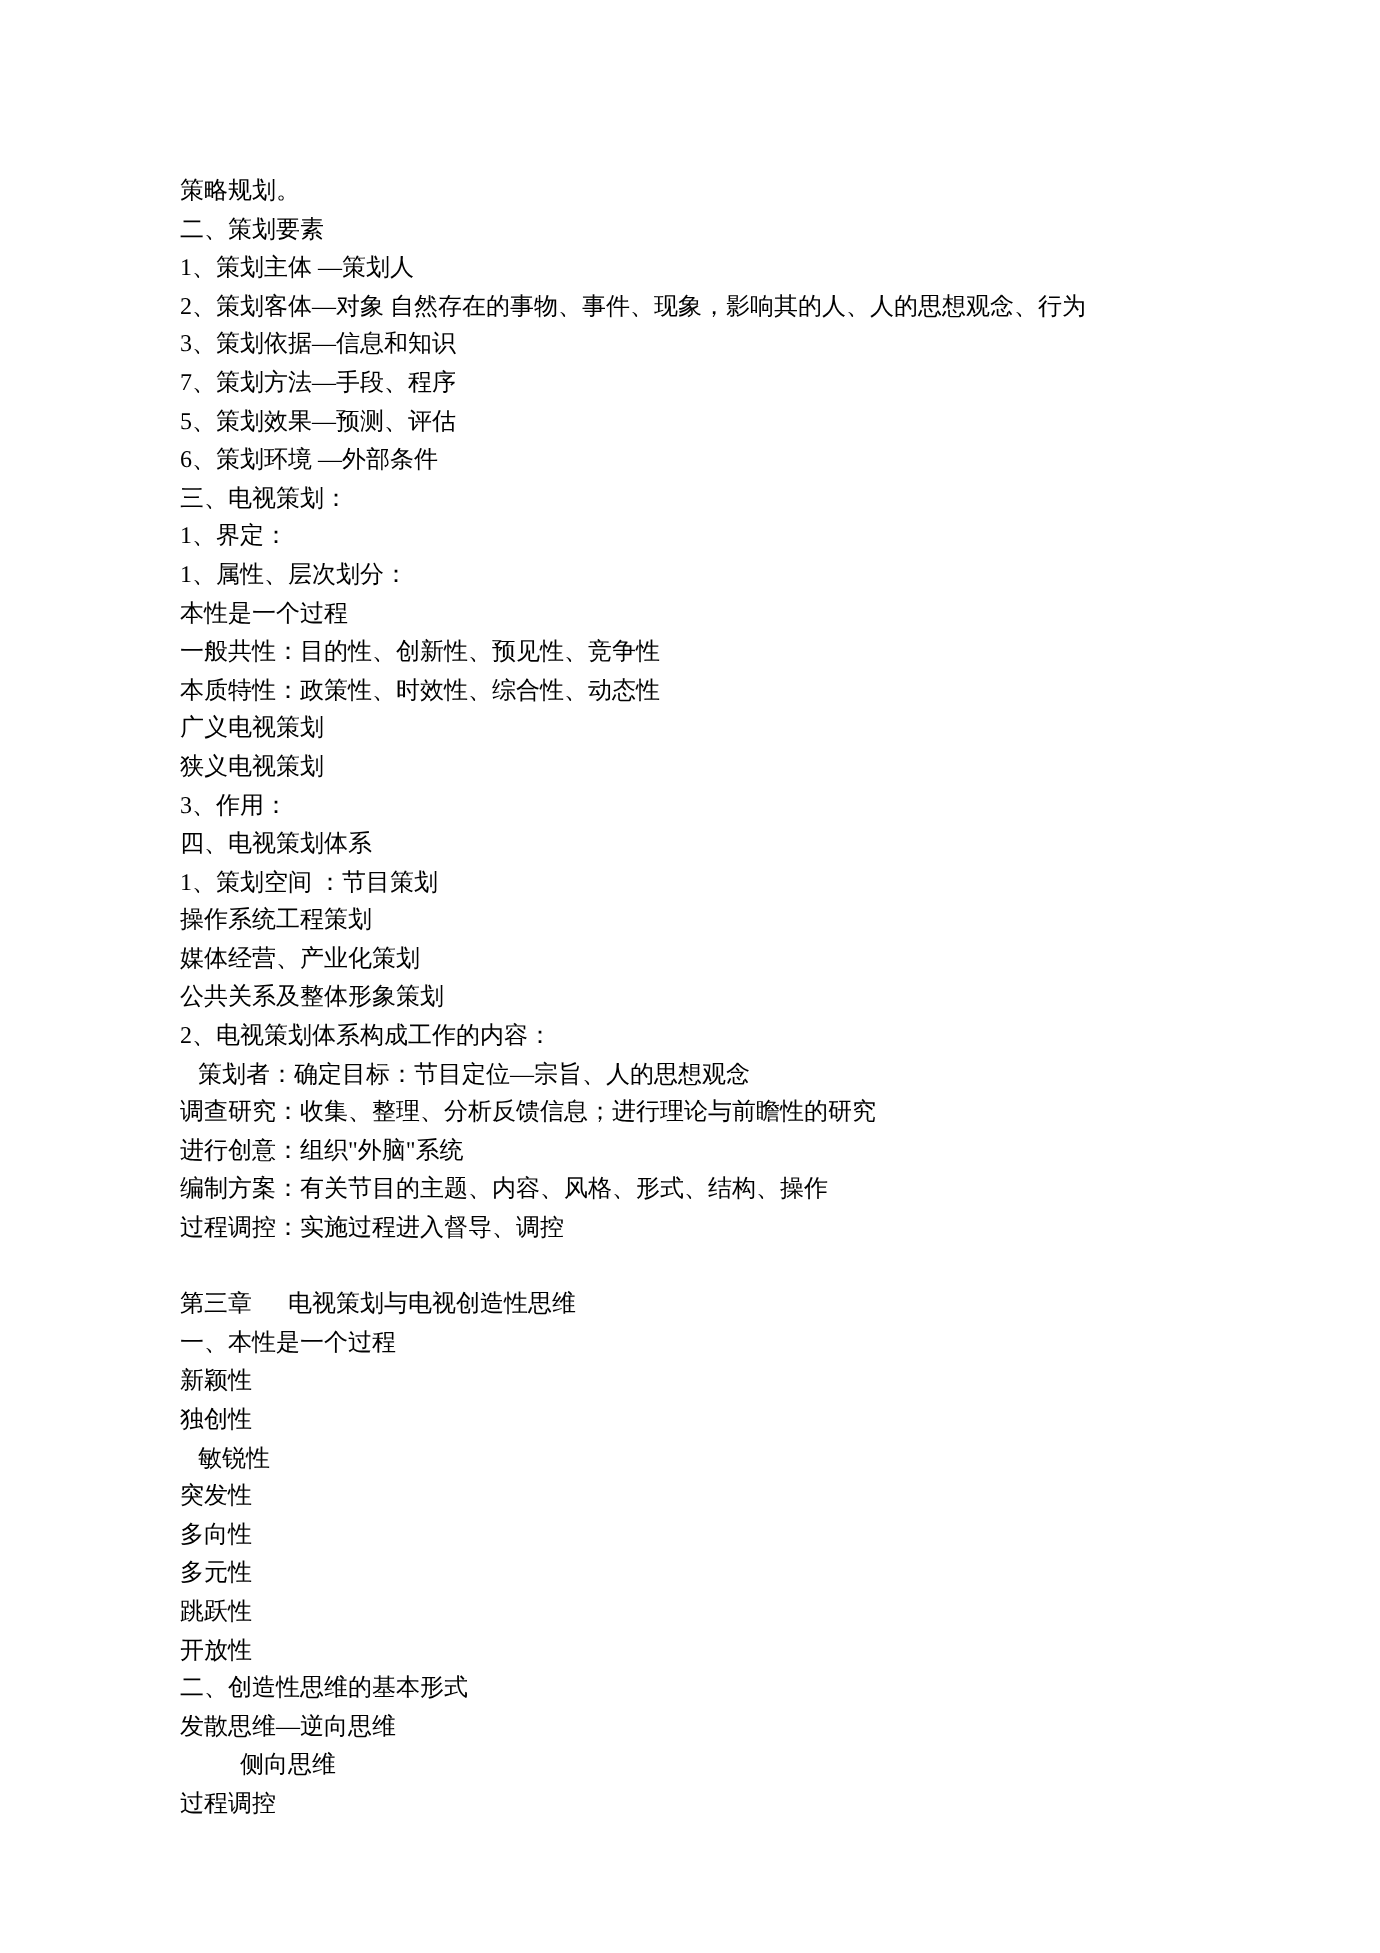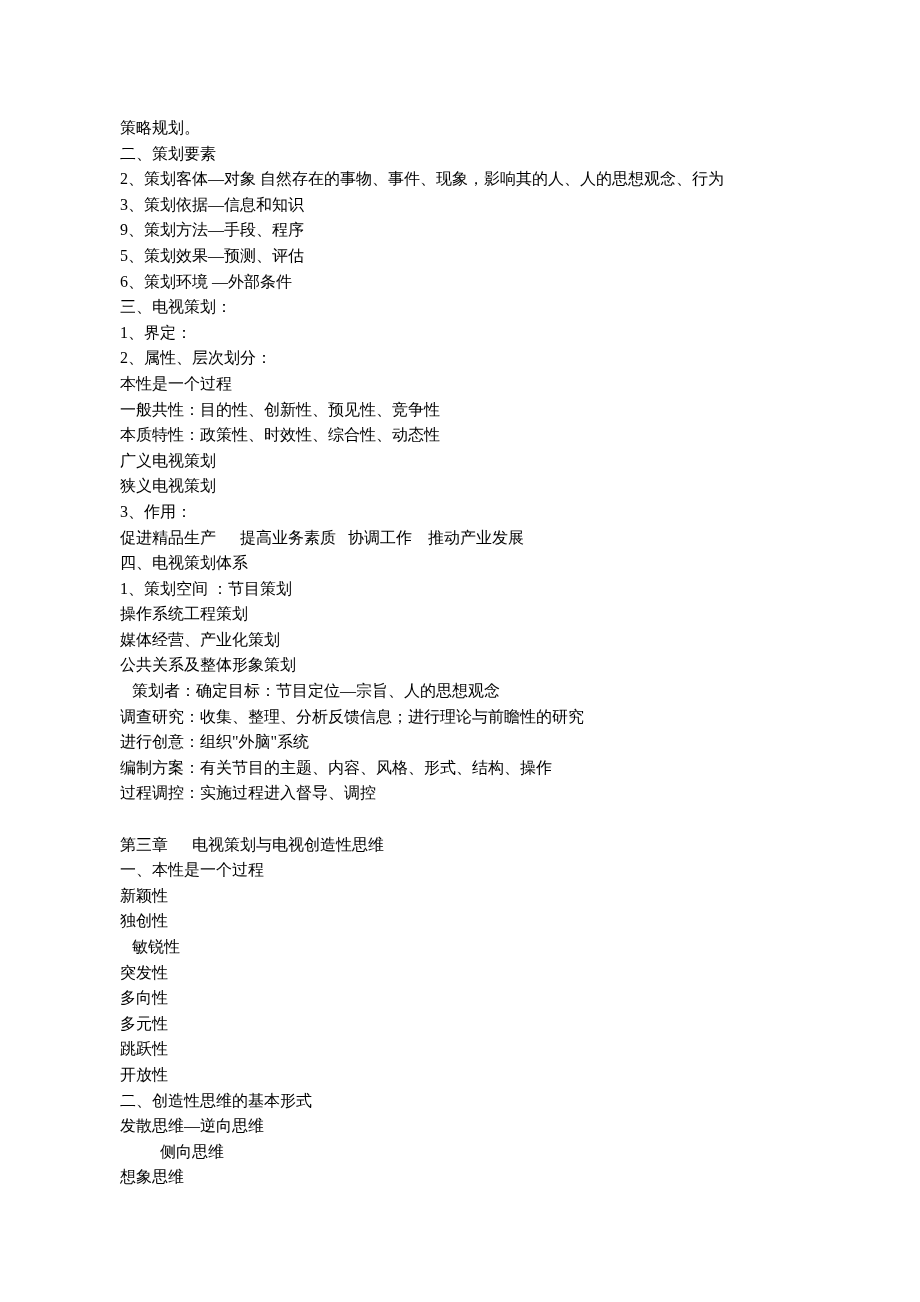--- a/index.html
+++ b/index.html
@@ -21,54 +21,55 @@
     white-space: pre;
   }
 </style>
 </head>
 <body>
 
 <div class="page">
   <div id="content">
       <div class="line">策略规划。</div>
       <div class="line">二、策划要素</div>
+      <div class="line">1、策划主体 —策划人</div>
       <div class="line">2、策划客体—对象 自然存在的事物、事件、现象，影响其的人、人的思想观念、行为</div>
       <div class="line">3、策划依据—信息和知识</div>
-      <div class="line">9、策划方法—手段、程序</div>
+      <div class="line">7、策划方法—手段、程序</div>
       <div class="line">5、策划效果—预测、评估</div>
       <div class="line">6、策划环境 —外部条件</div>
       <div class="line">三、电视策划：</div>
       <div class="line">1、界定：</div>
-      <div class="line">2、属性、层次划分：</div>
+      <div class="line">1、属性、层次划分：</div>
       <div class="line">本性是一个过程</div>
       <div class="line">一般共性：目的性、创新性、预见性、竞争性</div>
       <div class="line">本质特性：政策性、时效性、综合性、动态性</div>
       <div class="line">广义电视策划</div>
       <div class="line">狭义电视策划</div>
       <div class="line">3、作用：</div>
-      <div class="line">促进精品生产      提高业务素质   协调工作    推动产业发展</div>
       <div class="line">四、电视策划体系</div>
       <div class="line">1、策划空间 ：节目策划</div>
       <div class="line">操作系统工程策划</div>
       <div class="line">媒体经营、产业化策划</div>
       <div class="line">公共关系及整体形象策划</div>
+      <div class="line">2、电视策划体系构成工作的内容：</div>
       <div class="line">   策划者：确定目标：节目定位—宗旨、人的思想观念</div>
       <div class="line">调查研究：收集、整理、分析反馈信息；进行理论与前瞻性的研究</div>
       <div class="line">进行创意：组织"外脑"系统</div>
       <div class="line">编制方案：有关节目的主题、内容、风格、形式、结构、操作</div>
       <div class="line">过程调控：实施过程进入督导、调控</div>
       <div class="line">&nbsp;</div>
       <div class="line">第三章      电视策划与电视创造性思维</div>
       <div class="line">一、本性是一个过程</div>
       <div class="line">新颖性</div>
       <div class="line">独创性</div>
       <div class="line">   敏锐性</div>
       <div class="line">突发性</div>
       <div class="line">多向性</div>
       <div class="line">多元性</div>
       <div class="line">跳跃性</div>
       <div class="line">开放性</div>
       <div class="line">二、创造性思维的基本形式</div>
       <div class="line">发散思维—逆向思维</div>
       <div class="line">          侧向思维</div>
-      <div class="line">想象思维</div>
+      <div class="line">过程调控</div>
     </div>
 </div>
 
 </body></html>

